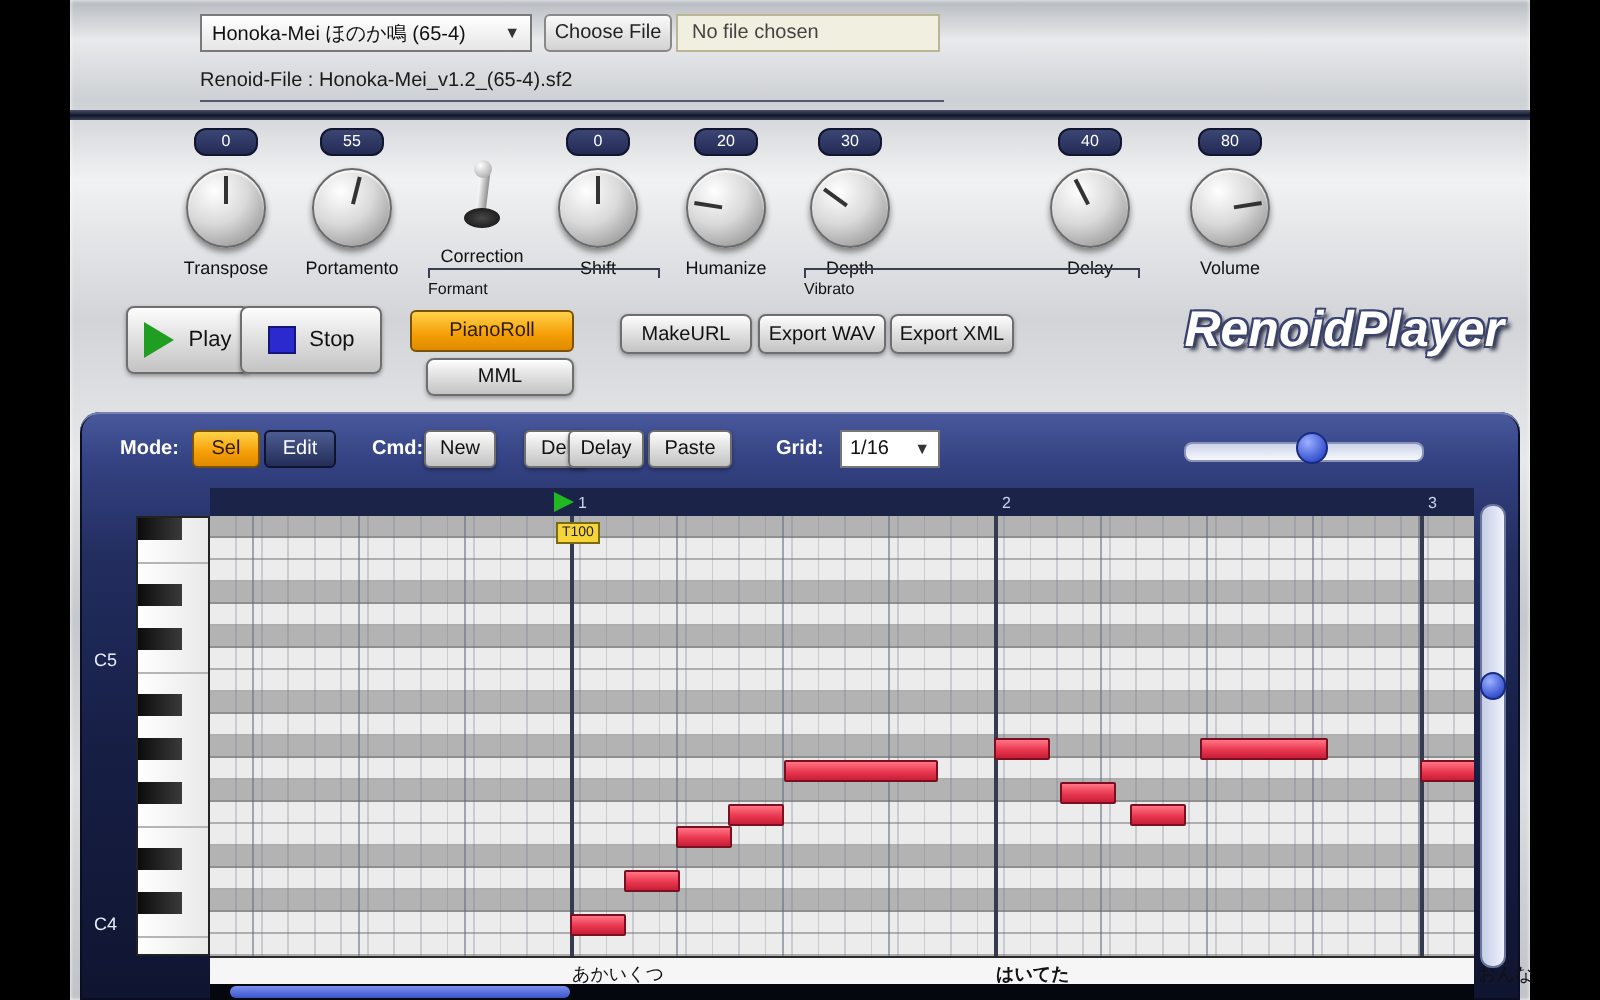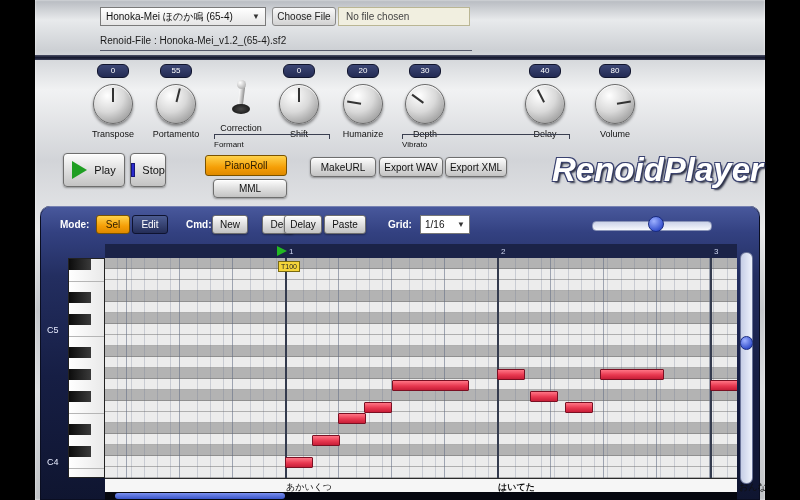--- a/index.html
+++ b/index.html
@@ -38,21 +38,21 @@
   .btn-metal{position:absolute;background:linear-gradient(180deg,#fdfdfd,#e2e2e2 45%,#c3c3c3);
     border:1px solid #6e6e6e;border-radius:4px;box-shadow:inset 0 1px 0 #fff,0 1px 2px rgba(0,0,0,.35);
     display:flex;align-items:center;justify-content:center;gap:7px;font-size:11px;color:#111;box-sizing:border-box;}
   .btn-orange{position:absolute;background:linear-gradient(180deg,#ffd24a,#f59e06 60%,#df8a00);
     border:1px solid #7a5200;border-radius:3px;display:flex;align-items:center;justify-content:center;
     font-size:10px;color:#2b1c00;box-sizing:border-box;}
   .btn-dark{position:absolute;background:linear-gradient(180deg,#4c5c92,#242d57);border:1px solid #0e1330;border-radius:3px;
     display:flex;align-items:center;justify-content:center;font-size:10px;color:#fff;box-sizing:border-box;}
   .play-tri{width:0;height:0;border-left:15px solid #1f9e22;border-top:9px solid transparent;border-bottom:9px solid transparent;}
   .stop-sq{width:12px;height:12px;background:#2a2ace;border:1px solid #15157a;}
-  .logo{left:552px;top:151px;width:200px;text-align:right;font-size:33px;font-weight:bold;font-style:italic;color:#fff;
+  .logo{left:552px;top:151px;width:200px;text-align:right;font-size:25px;font-weight:bold;font-style:italic;color:#fff;
     text-shadow:-1px -1px 0 #3a4270,1px -1px 0 #3a4270,-1px 1px 0 #3a4270,2px 2px 2px rgba(10,15,40,.85);}
   
   .editor{left:40px;top:206px;width:720px;height:294px;border-radius:10px 10px 0 0;
     background:linear-gradient(180deg,#49599d 0%,#334181 9%,#232e60 24%,#161e44 58%,#0f1530 100%);
     box-shadow:inset 0 1px 0 rgba(165,180,240,.7),inset 0 0 0 1px #0a0e22;}
   .elabel{position:absolute;color:#fff;font-size:10px;font-weight:bold;}
   .grid-select{position:absolute;background:#fff;border:1px solid #777;font-size:10px;color:#111;
     display:flex;align-items:center;justify-content:space-between;padding:0 4px;box-sizing:border-box;}
   .slider-track{position:absolute;left:552px;top:15px;width:118px;height:8px;border-radius:4px;
     background:linear-gradient(#ccd3e8,#f6f8fd);border:1px solid #8a94b8;}
@@ -166,21 +166,21 @@
 
   <div class="abs bracket" style="left:214px;top:134px;width:114px"></div>
   <div class="glabel" style="left:214px;top:140px;width:114px">Formant</div>
   <div class="abs bracket" style="left:402px;top:134px;width:166px"></div>
   <div class="glabel" style="left:402px;top:140px;width:166px">Vibrato</div>
 
   <div class="btn-metal" style="left:63px;top:153px;width:62px;height:34px">
     <span class="play-tri"></span>
     <span>Play</span>
   </div>
-  <div class="btn-metal" style="left:130px;top:153px;width:36px;height:34px">
+  <div class="btn-metal" style="left:120px;top:153px;width:71px;height:34px">
     <span class="stop-sq"></span>
     <span>Stop</span>
   </div>
   <div class="btn-orange" style="left:205px;top:155px;width:82px;height:21px">PianoRoll</div>
   <div class="btn-metal" style="left:213px;top:179px;width:74px;height:19px;font-size:10px">MML</div>
   <div class="btn-metal" style="left:310px;top:157px;width:66px;height:20px;font-size:10px">MakeURL</div>
   <div class="btn-metal" style="left:379px;top:157px;width:64px;height:20px;font-size:10px">Export WAV</div>
   <div class="btn-metal" style="left:445px;top:157px;width:62px;height:20px;font-size:10px">Export XML</div>
   <div class="abs logo">RenoidPlayer</div>
 

